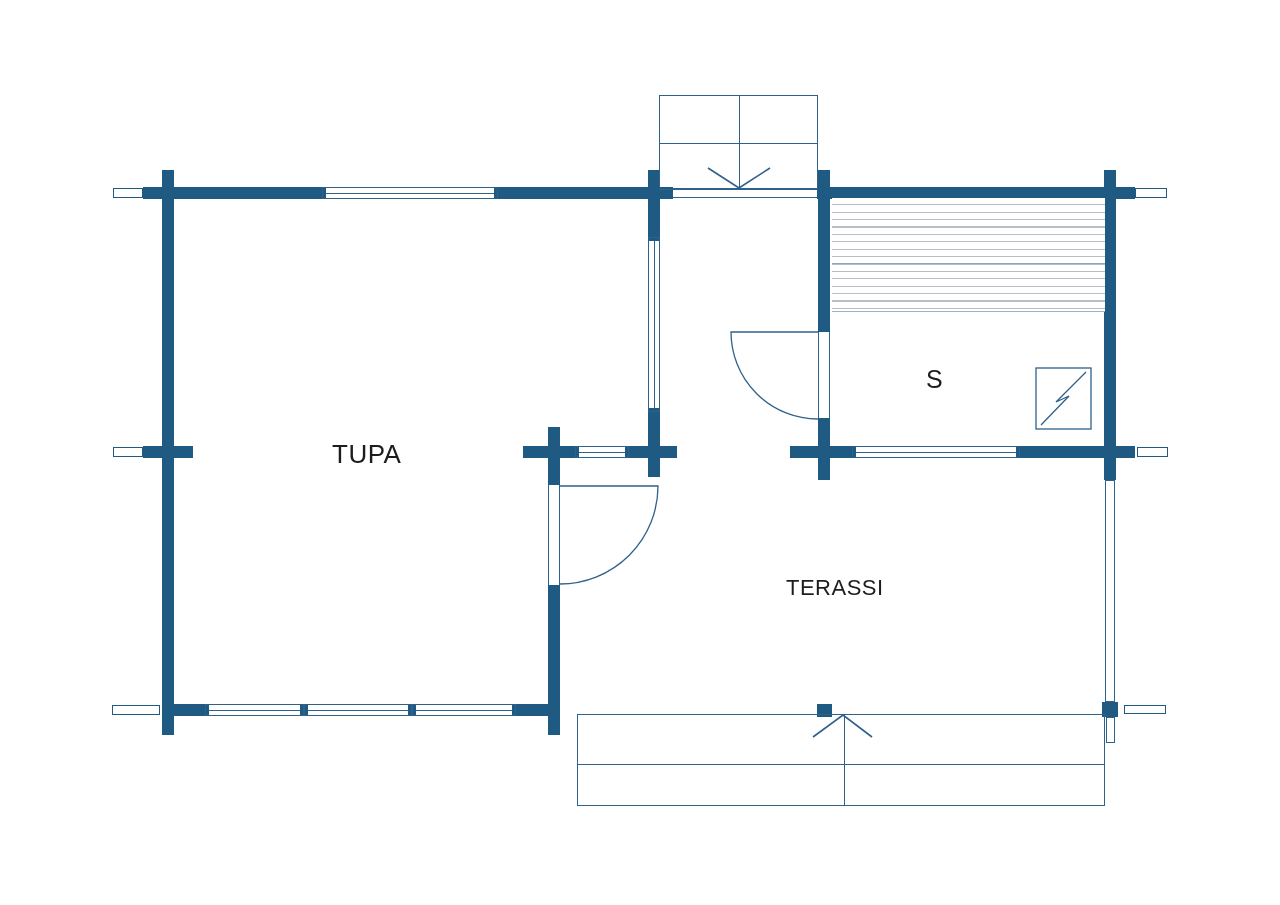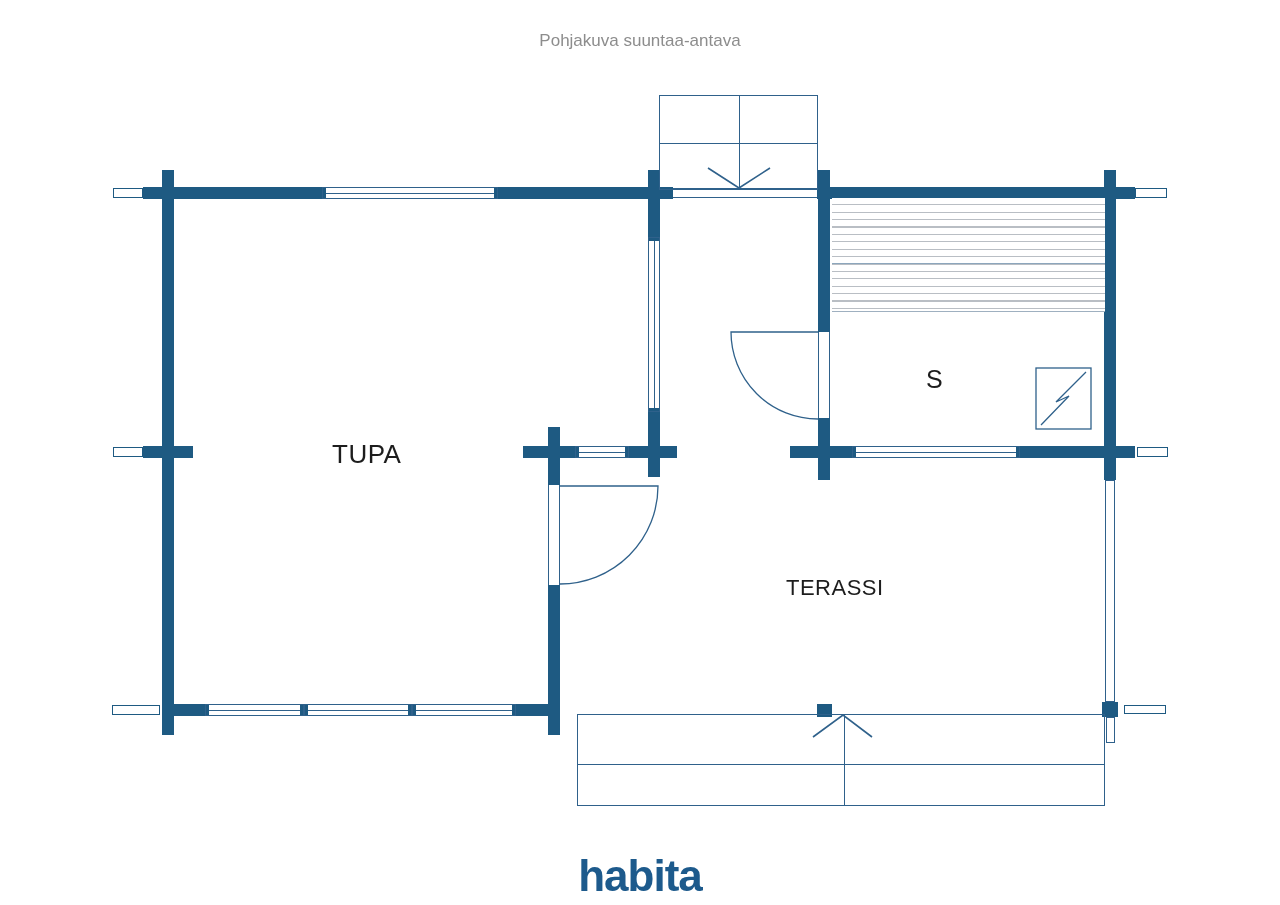--- a/index.html
+++ b/index.html
@@ -33,21 +33,20 @@
   .bench-divider{position:absolute;left:0;right:0;height:1px;background:#8ca6bc;}
   #plan-title{top:32px;left:0;width:100%;text-align:center;font-size:17px;color:var(--title);}
   #brand-logo{top:854px;left:0;width:100%;text-align:center;font-size:44px;font-weight:bold;
               color:var(--logo);letter-spacing:-1px;}
 </style>
 </head>
 <body>
 
 <div id="canvas">
 
-  <div id="plan-title" class="label">Pohjakuva suuntaa-antava</div>
 
   <div class="wall" style="left:143px;top:187px;width:179px;height:12px"></div>
   <div class="wall" style="left:498px;top:187px;width:175px;height:12px"></div>
   <div class="wall" style="left:817px;top:187px;width:318px;height:12px"></div>
 
   <div class="wall" style="left:162px;top:170px;width:12px;height:565px"></div>
   <div class="wall" style="left:143px;top:446px;width:50px;height:12px"></div>
 
   <div class="wall" style="left:162px;top:704px;width:46px;height:12px"></div>
   <div class="wall" style="left:516px;top:704px;width:44px;height:12px"></div>
@@ -118,15 +117,14 @@
   </div>
   <svg class="sym" style="left:1035px;top:367px" width="57" height="63" viewBox="0 0 57 63">
     <rect x="1" y="1" width="55" height="61" fill="#fff" stroke="var(--line)" stroke-width="1.3"></rect>
     <polyline points="51,5 21,35 34,29 6,58" fill="none" stroke="var(--line)" stroke-width="1.3"></polyline>
   </svg>
 
   <div class="label" style="left:332px;top:441px;font-size:26px;letter-spacing:0.5px">TUPA</div>
   <div class="label" style="left:926px;top:367px;font-size:25px">S</div>
   <div class="label" style="left:786px;top:577px;font-size:22px;letter-spacing:0.5px">TERASSI</div>
 
-  <div id="brand-logo" class="label">habita</div>
 
 </div>
 
 </body></html>

